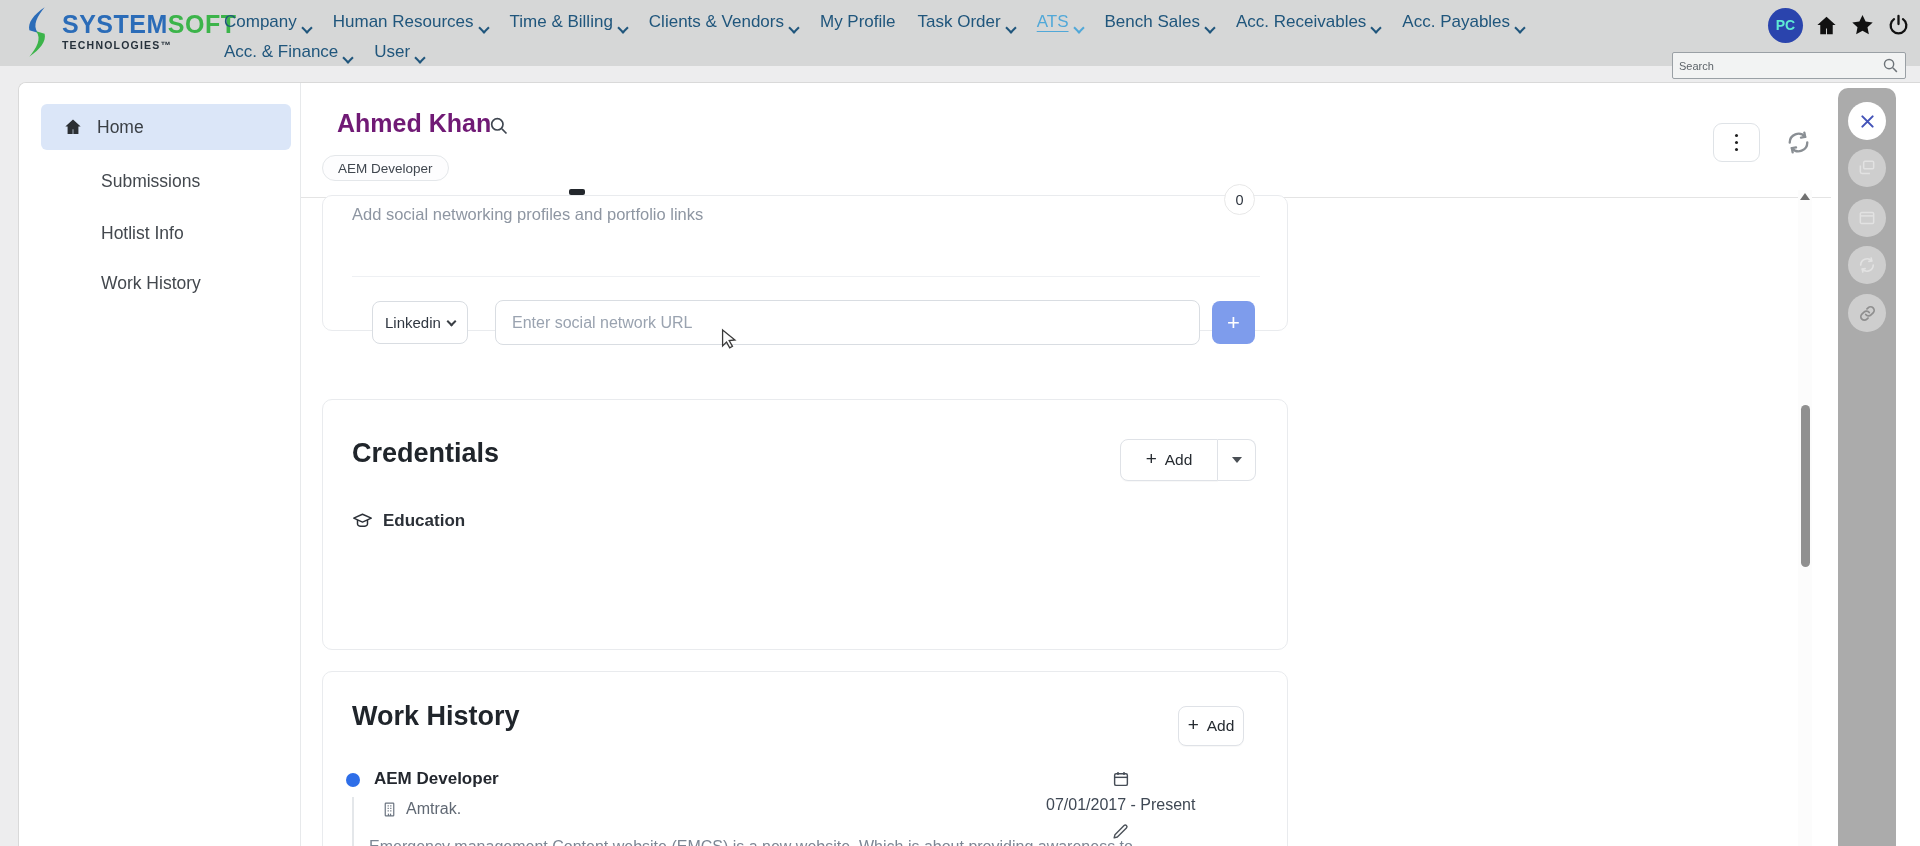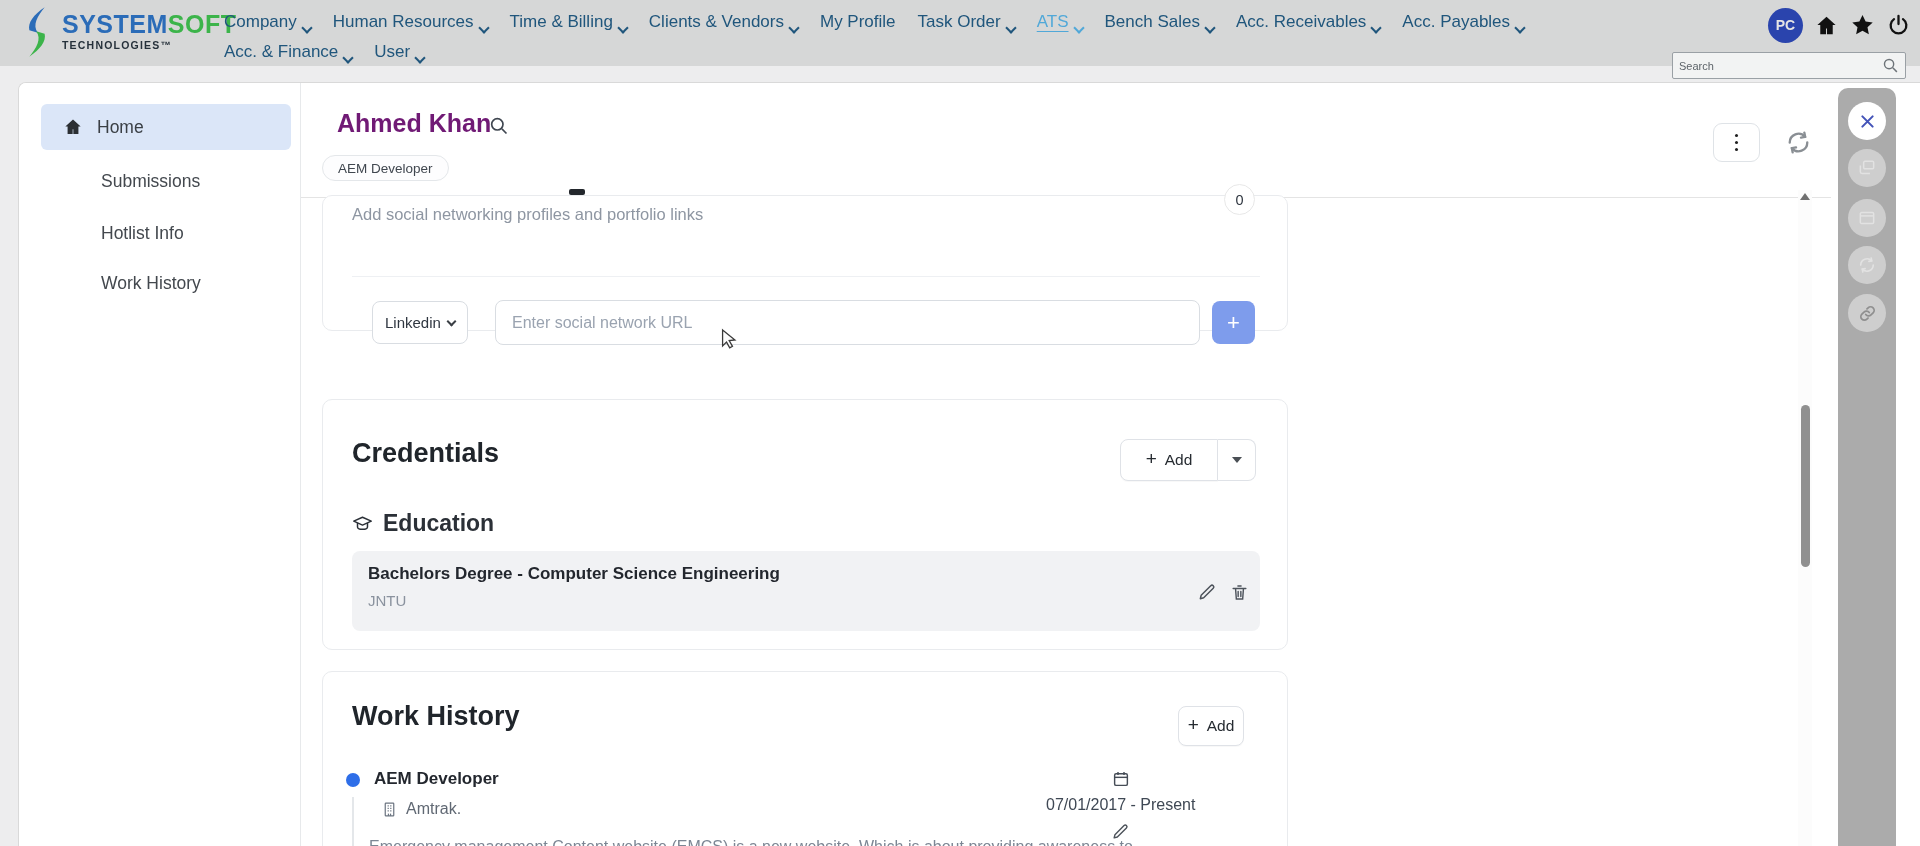--- a/index.html
+++ b/index.html
@@ -16,21 +16,21 @@
   .logo-text .brand { font-size:25px; font-weight:800; letter-spacing:.5px; line-height:26px; margin-top:6px; }
   .brand-blue { color:#2b6cb8; } .brand-green { color:#3cb44a; }
   .logo-text .tagline { font-size:10.5px; font-weight:700; letter-spacing:1.2px; color:#26313b; margin-top:2px; }
   .nav-links { position:absolute; left:224px; top:0; width:1350px; }
   .nav-row { display:flex; gap:22px; align-items:center; height:30px; }
   .nav-row.r1 { margin-top:7px; } .nav-row.r2 { margin-top:0px; }
   .nav-item { display:flex; align-items:flex-end; gap:6px; font-size:17px; color:#20567c; cursor:pointer; white-space:nowrap; }
   .nav-item.active { color:#51a8d8; text-decoration:underline; text-underline-offset:4px; }
   .chev { width:8px; height:8px; border-right:2px solid currentColor; border-bottom:2px solid currentColor; transform:rotate(45deg); margin-top:-5px; }
   .nav-icons { position:absolute; right:10px; top:0; height:50px; display:flex; align-items:center; gap:12px; }
-  .avatar { width:35px; height:35px; border-radius:50%; background:#2a44ad; color:#e5e5e5; font-size:14px; font-weight:700; display:flex; align-items:center; justify-content:center; cursor:pointer; }
+  .avatar { width:35px; height:35px; border-radius:50%; background:#2a44ad; color:#5eead4; font-size:14px; font-weight:700; display:flex; align-items:center; justify-content:center; cursor:pointer; }
   .topicon { color:#111; cursor:pointer; }
   .search-wrap { position:absolute; left:1672px; top:52px; width:234px; height:27px; background:#f2f3f3; border:1.5px solid #9aa0a5; border-radius:2px; display:flex; align-items:center; padding:0 6px; z-index:30; }
   .search-wrap input { flex:1; border:none; outline:none; background:transparent; font-size:11px; color:#333; font-family:inherit; }
   .search-wrap input::placeholder { color:#5e646a; }
 
   
   .panel { position:absolute; left:18px; top:82px; width:1902px; height:764px; background:#fff;
            border:1px solid #d9d9d9; border-right:none; border-bottom:none; border-radius:8px 0 0 0; overflow:hidden; z-index:1; }
   .scroll-top-line { position:absolute; left:282px; top:114px; width:1530px; height:1px; background:#e4e4e4; }
 
@@ -68,21 +68,21 @@
   .net-select .chev { width:7px; height:7px; border-color:#3a3f45; margin-top:-3px; }
   .url-input { position:absolute; left:172px; top:104px; width:705px; height:45px; border:1px solid #d9dde2; border-radius:8px; padding:0 16px; font-size:16px; color:#333; font-family:inherit; outline:none; }
   .url-input::placeholder { color:#9aa3b0; }
   .plus-btn { position:absolute; left:889px; top:105px; width:43px; height:43px; background:#7e9cec; border:none; border-radius:8px; color:#fff; font-size:22px; font-weight:400; display:flex; align-items:center; justify-content:center; cursor:pointer; }
 
   
   #cred-card { top:316px; height:251px; }
   #cred-title { top:38px; }
   #cred-add { left:797px; top:39px; width:98px; height:42px; border-radius:8px 0 0 8px; }
   #cred-caret { left:895px; top:39px; width:38px; height:42px; }
-  .edu-label { position:absolute; left:29px; top:110px; display:flex; align-items:center; gap:10px; font-size:23px; font-weight:600; color:#2b3037; }
+  .edu-label { position:absolute; left:29px; top:110px; display:flex; align-items:center; gap:10px; font-size:17px; font-weight:600; color:#2b3037; }
   .edu-row { position:absolute; left:29px; top:151px; width:908px; height:80px; background:#f1f2f4; border-radius:8px; }
   .edu-degree { position:absolute; left:16px; top:13px; font-size:17px; font-weight:700; color:#23272e; }
   .edu-school { position:absolute; left:16px; top:41px; font-size:15px; color:#8a929e; }
   .row-icon { position:absolute; color:#4d535b; cursor:pointer; }
 
   
   #work-card { top:588px; height:270px; }
   #work-title { top:29px; }
   #work-add { left:855px; top:34px; width:66px; height:40px; border-radius:8px; }
   .wh-dot { position:absolute; left:23px; top:101px; width:14px; height:14px; border-radius:50%; background:#2e6ee8; }
@@ -272,34 +272,20 @@
     <div class="split-caret" id="cred-caret">
         <span class="tri-down"></span>
       </div>
     <div class="edu-label">
       <svg width="21" height="21" viewBox="0 0 24 24" fill="none" stroke="#2b3037" stroke-width="1.7" stroke-linejoin="round">
         <path d="M2 9.3 12 4.8l10 4.5L12 13.8z"></path>
           <path d="M6.3 11.3v4.6c0 1.5 2.6 2.7 5.7 2.7s5.7-1.2 5.7-2.7v-4.6"></path>
       </svg>
       <span>Education</span>
     </div>
-    <div class="edu-row">
-      <div class="edu-degree">Bachelors Degree - Computer Science Engineering</div>
-      <div class="edu-school">JNTU</div>
-      <span class="row-icon" style="left:845px; top:31px;">
-        <svg width="20" height="20" viewBox="0 0 24 24" fill="none" stroke="currentColor" stroke-width="1.8" stroke-linejoin="round">
-            <path d="M4 20l1-4L16.5 4.5a2.1 2.1 0 0 1 3 3L8 19z"></path>
-          </svg>
-      </span>
-      <span class="row-icon" style="left:878px; top:32px;">
-        <svg width="19" height="19" viewBox="0 0 24 24" fill="none" stroke="currentColor" stroke-width="1.8" stroke-linecap="round">
-            <path d="M4 7h16M10 3.8h4M7 7l1 13.2h8L17 7M10.3 10.8v6.4M13.7 10.8v6.4"></path>
-          </svg>
-      </span>
-    </div>
   </div>
 
   <div class="card" id="work-card">
     <div class="card-title" id="work-title">Work History</div>
     <div class="add-btn" id="work-add">
       <span class="plus">+</span>
       <span>Add</span>
     </div>
     <div class="wh-dot"></div>
     <div class="wh-role">AEM Developer</div>

